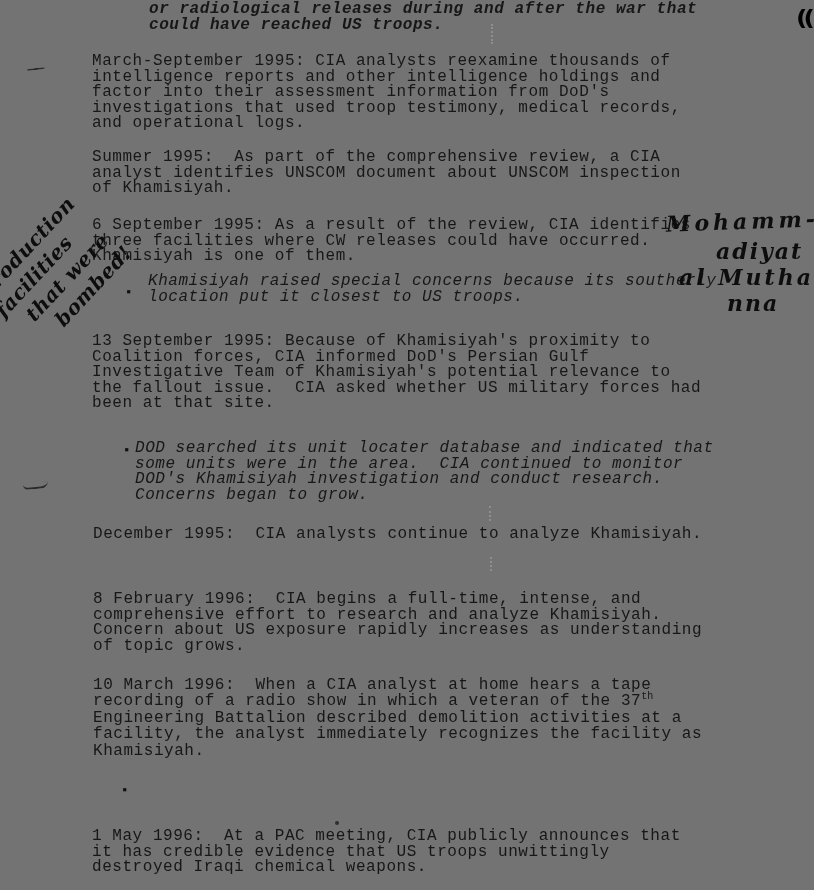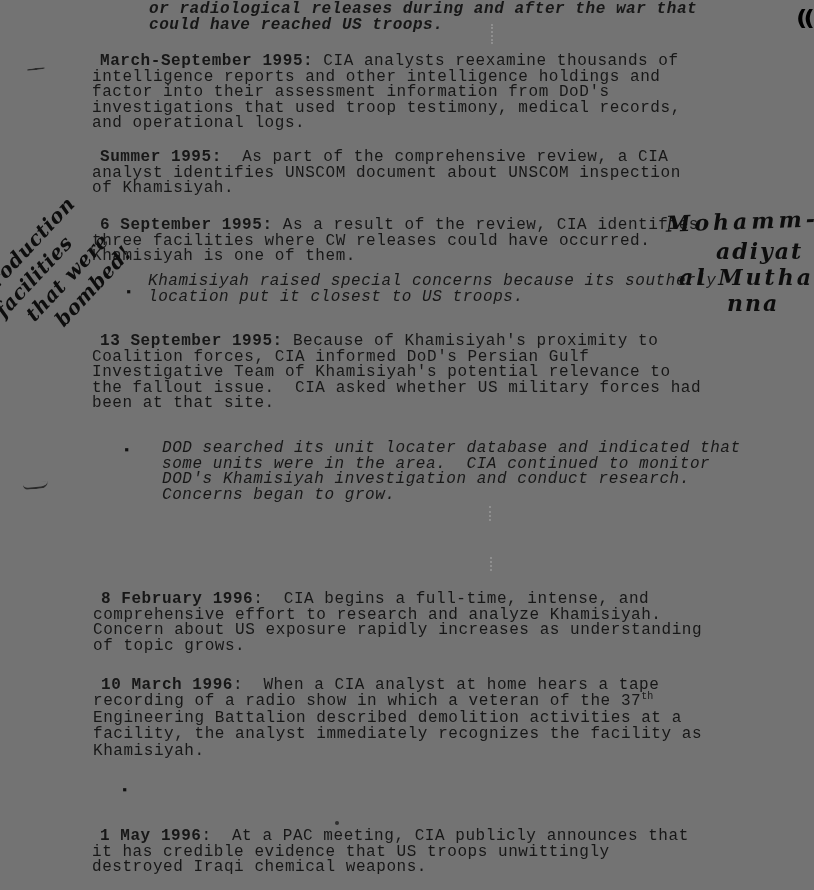--- a/index.html
+++ b/index.html
@@ -7,39 +7,39 @@
     position:relative; width:814px; height:890px;
     background:#737373; overflow:hidden;
     font-family:"Liberation Mono","DejaVu Sans Mono",monospace;
     color:#171717;
   }
   .block {
     position:absolute;
     font-size:16px; line-height:15.6px; letter-spacing:0.55px;
     white-space:pre;
   }
-  .date { font-weight:700;margin-left:8px; }
+  .date { font-weight:400; }
   .it   { font-style:italic; }
   .bit  { font-style:italic; font-weight:700; }
   sup.ord { font-size:10px; line-height:0; letter-spacing:0; }
 
   .bullet-marker {
     position:absolute; font-size:13px; line-height:15.6px; color:#111;
   }
 
   
   #intro { left:149px; top:2px;  }
   #p1    { left:92px;  top:54px; }
   #p2    { left:92px;  top:150px;}
   #p3    { left:92px;  top:218px;}
   #b1m   { left:125px; top:285px;}
   #b1    { left:148px; top:274px;}
   #p4    { left:92px;  top:334px;}
   #b2m   { left:123px; top:443px;}
-  #b2    { left:162px; top:441px;font-family:Liberation Mono, monospace;}
+  #b2    { left:135px; top:441px;font-family:Liberation Mono, monospace;}
   #p5    { left:93px;  top:527px;}
   #p6    { left:93px;  top:556px;}
   #p7    { left:93px;  top:592px;}
   #p8    { left:93px;  top:677px; line-height:16.4px;}
   #b3m   { left:121px; top:783px;}
   #b3    { left:144px; top:781px;}
   #p9    { left:92px;  top:829px;}
 
   
   .hand {
@@ -111,20 +111,21 @@
 Investigative Team of Khamisiyah's potential relevance to
 the fallout issue.  CIA asked whether US military forces had
 been at that site.</span></div>
 
   <div class="bullet-marker" id="b2m">▪</div>
   <div class="block it" id="b2">DOD searched its unit locater database and indicated that
 some units were in the area.  CIA continued to monitor
 DOD's Khamisiyah investigation and conduct research.
 Concerns began to grow.</div>
 
+  <div class="block" id="p5"><span class="date">December 1995:</span><span>  CIA analysts continue to analyze Khamisiyah.</span></div>
 
 
   <div class="block" id="p7"><span class="date">8 February 1996</span><span>:  CIA begins a full-time, intense, and
 comprehensive effort to research and analyze Khamisiyah.
 Concern about US exposure rapidly increases as understanding
 of topic grows.</span></div>
 
   <div class="block" id="p8"><span class="date">10 March 1996</span><span>:  When a CIA analyst at home hears a tape
 recording of a radio show in which a veteran of the 37</span><sup class="ord">th</sup><span>
 Engineering Battalion described demolition activities at a

